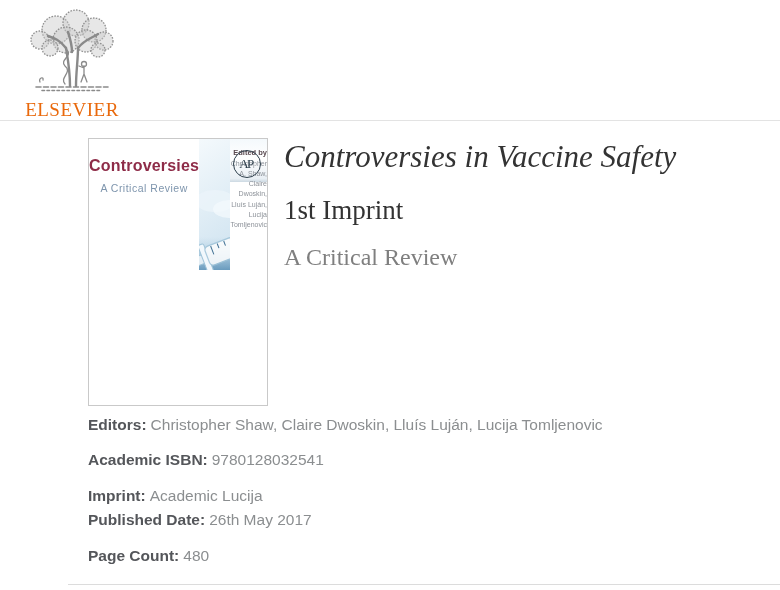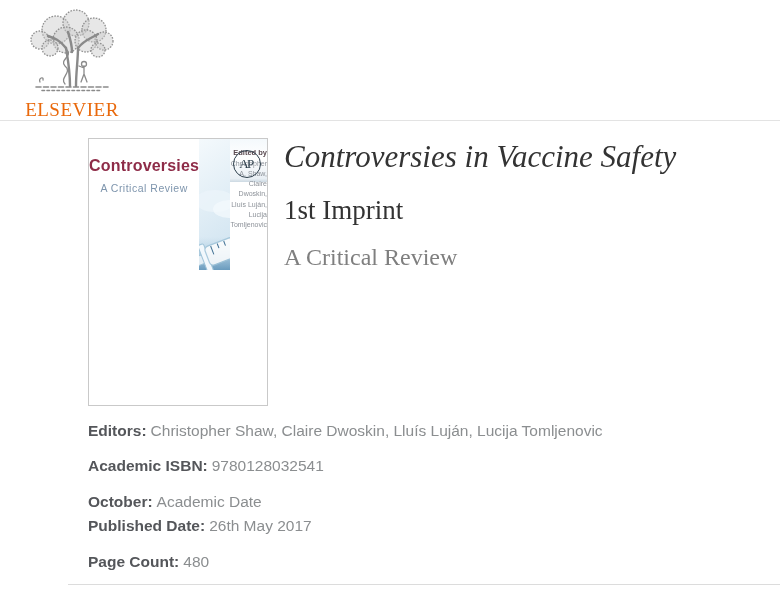--- a/index.html
+++ b/index.html
@@ -53,21 +53,21 @@
     color:#333333; margin:0; line-height:1.15; white-space:nowrap;font-style:italic;
   }
   .book-edition {
     font-family:"Liberation Serif", serif; font-size:27px; color:#333333; margin-top:20px;
   }
   .book-subtitle {
     font-family:"Liberation Serif", serif; font-size:24px; color:#7f7f7f; margin-top:18px;
   }
 
   
-  .details { margin-top:13px; font-size:15.5px; }
+  .details { margin-top:7px; font-size:15.5px; }
   .detail-block { margin:0 0 12px 0; line-height:1.5; }
   .detail-group { margin:0 0 12px 0; }
   .detail-group .detail-line { line-height:24px; }
   .lbl { font-weight:bold; color:#54565a; margin-right:4px; }
   .val { color:#8b8e90; }
 
   .bottom-divider {
     position:absolute; left:68px; right:0; top:584px;
     border-top:1px solid #dcdcdc;
   }
@@ -205,21 +205,21 @@
 
   <div class="details">
     <div class="detail-block">
       <span class="lbl">Editors:</span><span class="val">Christopher Shaw, Claire Dwoskin, Lluís Luján, Lucija Tomljenovic</span>
     </div>
     <div class="detail-block">
       <span class="lbl">Academic ISBN:</span><span class="val">9780128032541</span>
     </div>
     <div class="detail-group">
       <div class="detail-line">
-        <span class="lbl">October:</span><span class="val">Academic Date</span>
+        <span class="lbl">Imprint:</span><span class="val">Academic Lucija</span>
       </div>
       <div class="detail-line">
         <span class="lbl">Published Date:</span><span class="val">26th May 2017</span>
       </div>
     </div>
     <div class="detail-block">
       <span class="lbl">Page Count:</span><span class="val">480</span>
     </div>
   </div>
 </div>

